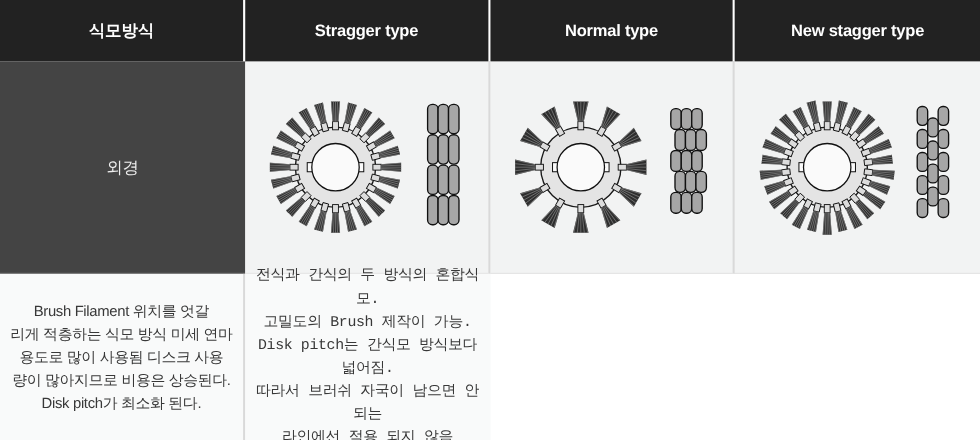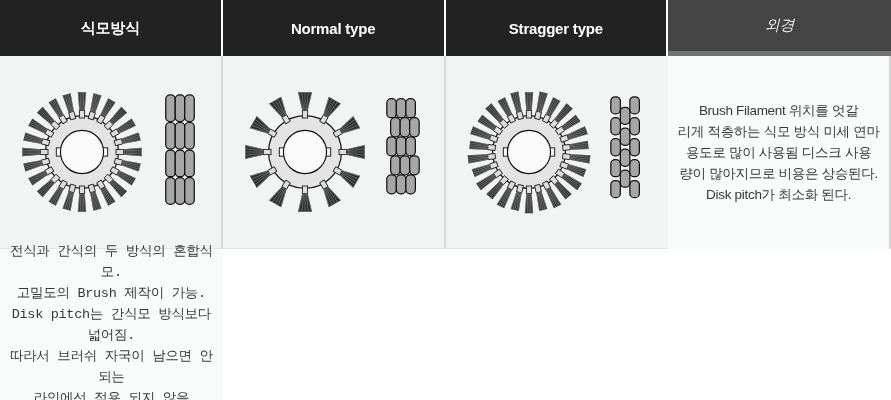--- a/index.html
+++ b/index.html
@@ -18,21 +18,21 @@
     font-size:15px;font-weight:600;letter-spacing:-0.2px;
     border-right:2px solid #ffffff;
   }
   .hcell.last{border-right:none;}
   .lcell{
     background:var(--label-bg,#444444);
     color:var(--label-text,#eeeeee);
     display:flex;align-items:center;justify-content:center;
     font-size:15px;letter-spacing:-0.2px;
   }
-  .lcell.top{border-bottom:5px solid #737373;font-style:italic;}
+  .lcell.top{border-bottom:1px solid #737373;}
   .dcell{
     background:var(--row1-bg,#f2f3f3);
     display:flex;align-items:center;justify-content:center;
     gap:14px;
     border-right:2px solid #d9d9d9;
     border-bottom:1px solid #e4e4e4;
   }
   .dcell.last{border-right:none;}
   .tcell{
     background:var(--row2-bg,#f9fafa);
@@ -48,24 +48,27 @@
 </style>
 </head>
 <body>
 
 <div class="page">
 
   <div class="hcell">
     <span>식모방식</span>
   </div>
   <div class="hcell">
+    <span>Stragger type</span>
+  </div>
+  <div class="hcell">
     <span>Normal type</span>
   </div>
-  <div class="hcell">
-    <span>Stragger type</span>
+  <div class="hcell last">
+    <span>New stagger type</span>
   </div>
 
   <div class="lcell top">
     <span>외경</span>
   </div>
   <div class="dcell">
     <span class="diagram">
         <svg viewBox="0 0 152 152" width="126" height="126">
           <circle cx="76" cy="76" r="44" fill="#e4e4e4" stroke="#1a1a1a" stroke-width="1.5"></circle>
           <g transform="rotate(0 76 76)">

